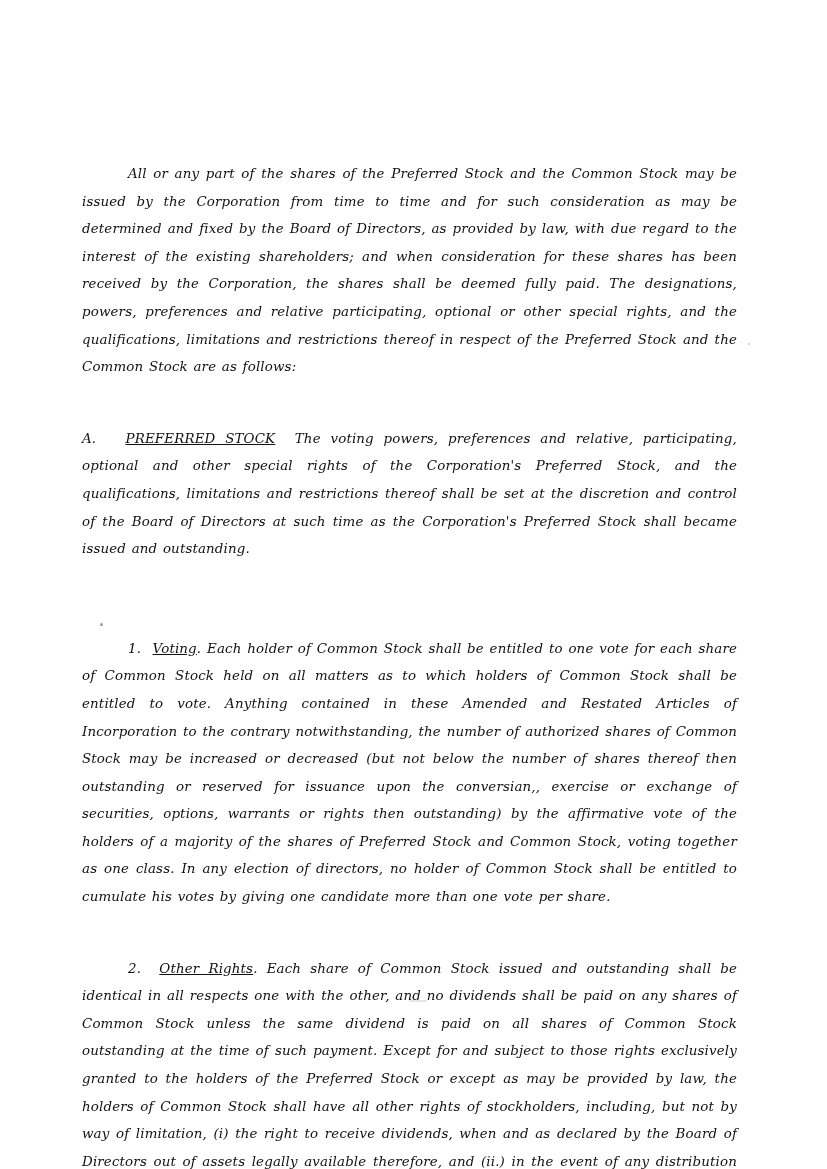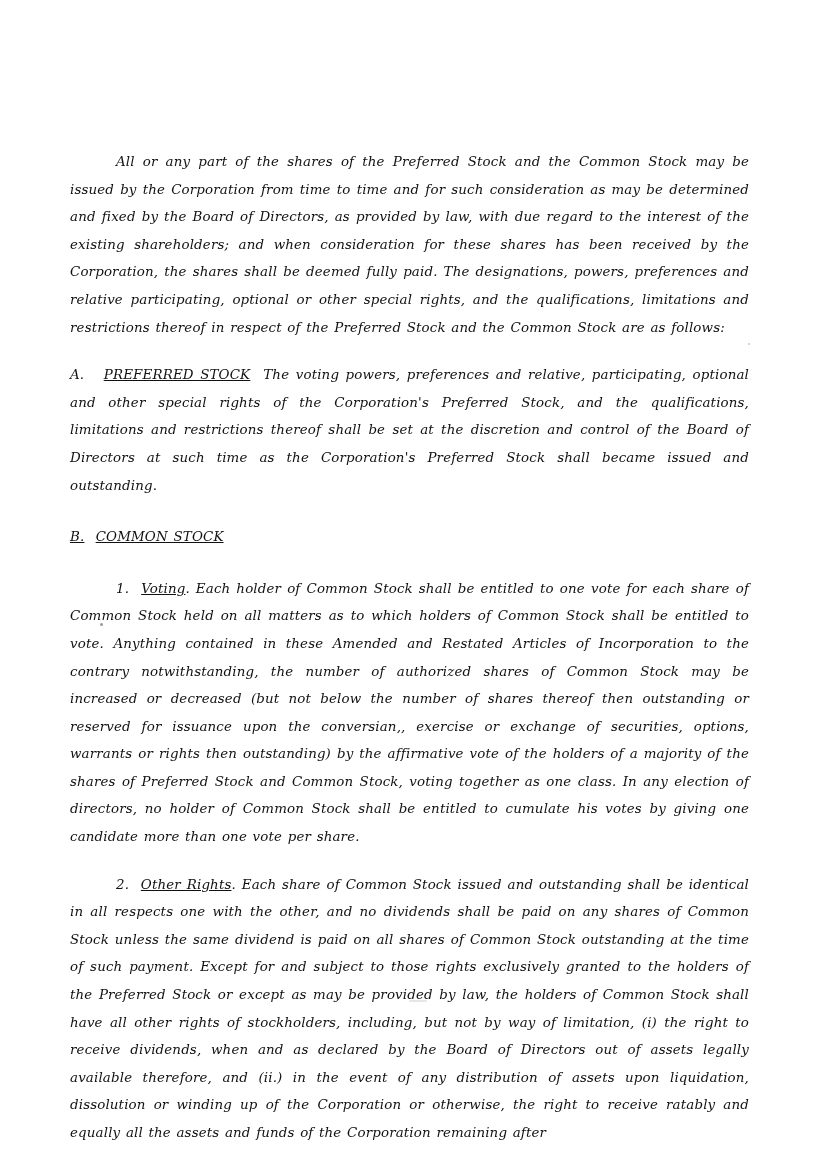--- a/index.html
+++ b/index.html
@@ -25,21 +25,21 @@
   .doc-body {
     font-style: italic;
     font-size: 13.4px;
     line-height: 27.6px;
     text-align: justify;
     letter-spacing: 0.15px;
     word-spacing: 1.2px;
     color: #111111;
   }
   p {
-    margin: 0;
+    margin: 12px;
   }
   .para-indent {
     text-indent: 46px;
   }
   .spacer-md { height: 20px; }
   .spacer-lg { height: 24px; }
   .u {
     text-decoration: underline;
   }
   .b {
@@ -81,24 +81,20 @@
     <div class="spacer-md"></div>
 
     <p>
       <span class="sec-label">A.</span>
       <span>&nbsp;&nbsp;</span><span class="u b">PREFERRED STOCK</span>
       <span>&nbsp;</span><span>The voting powers, preferences and relative, participating, optional and other special rights of the Corporation's Preferred Stock, and the qualifications, limitations and restrictions thereof shall be set at the discretion and control of the Board of Directors at such time as the Corporation's Preferred Stock shall became issued and outstanding.</span>
     </p>
 
     <div class="spacer-lg"></div>
 
-    <p class="heading-b">
-      <span class="u sec-label">B.</span>
-      <span>&nbsp;</span><span class="u b">COMMON STOCK</span>
-    </p>
 
     <div class="spacer-lg"></div>
 
     <p class="para-indent">
       <span class="num-label">1.</span>
       <span>&nbsp;</span><span class="u">Voting</span><span>. Each holder of Common Stock shall be entitled to one vote for each share of Common Stock held on all matters as to which holders of Common Stock shall be entitled to vote. Anything contained in these Amended and Restated Articles of Incorporation to the contrary notwithstanding, the number of authorized shares of Common Stock may be increased or decreased (but not below the number of shares thereof then outstanding or reserved for issuance upon the conversian,, exercise or exchange of securities, options, warrants or rights then outstanding) by the affirmative vote of the holders of a majority of the shares of Preferred Stock and Common Stock, voting together as one class. In any election of directors, no holder of Common Stock shall be entitled to cumulate his votes by giving one candidate more than one vote per share.</span>
     </p>
 
     <div class="spacer-md"></div>
 

